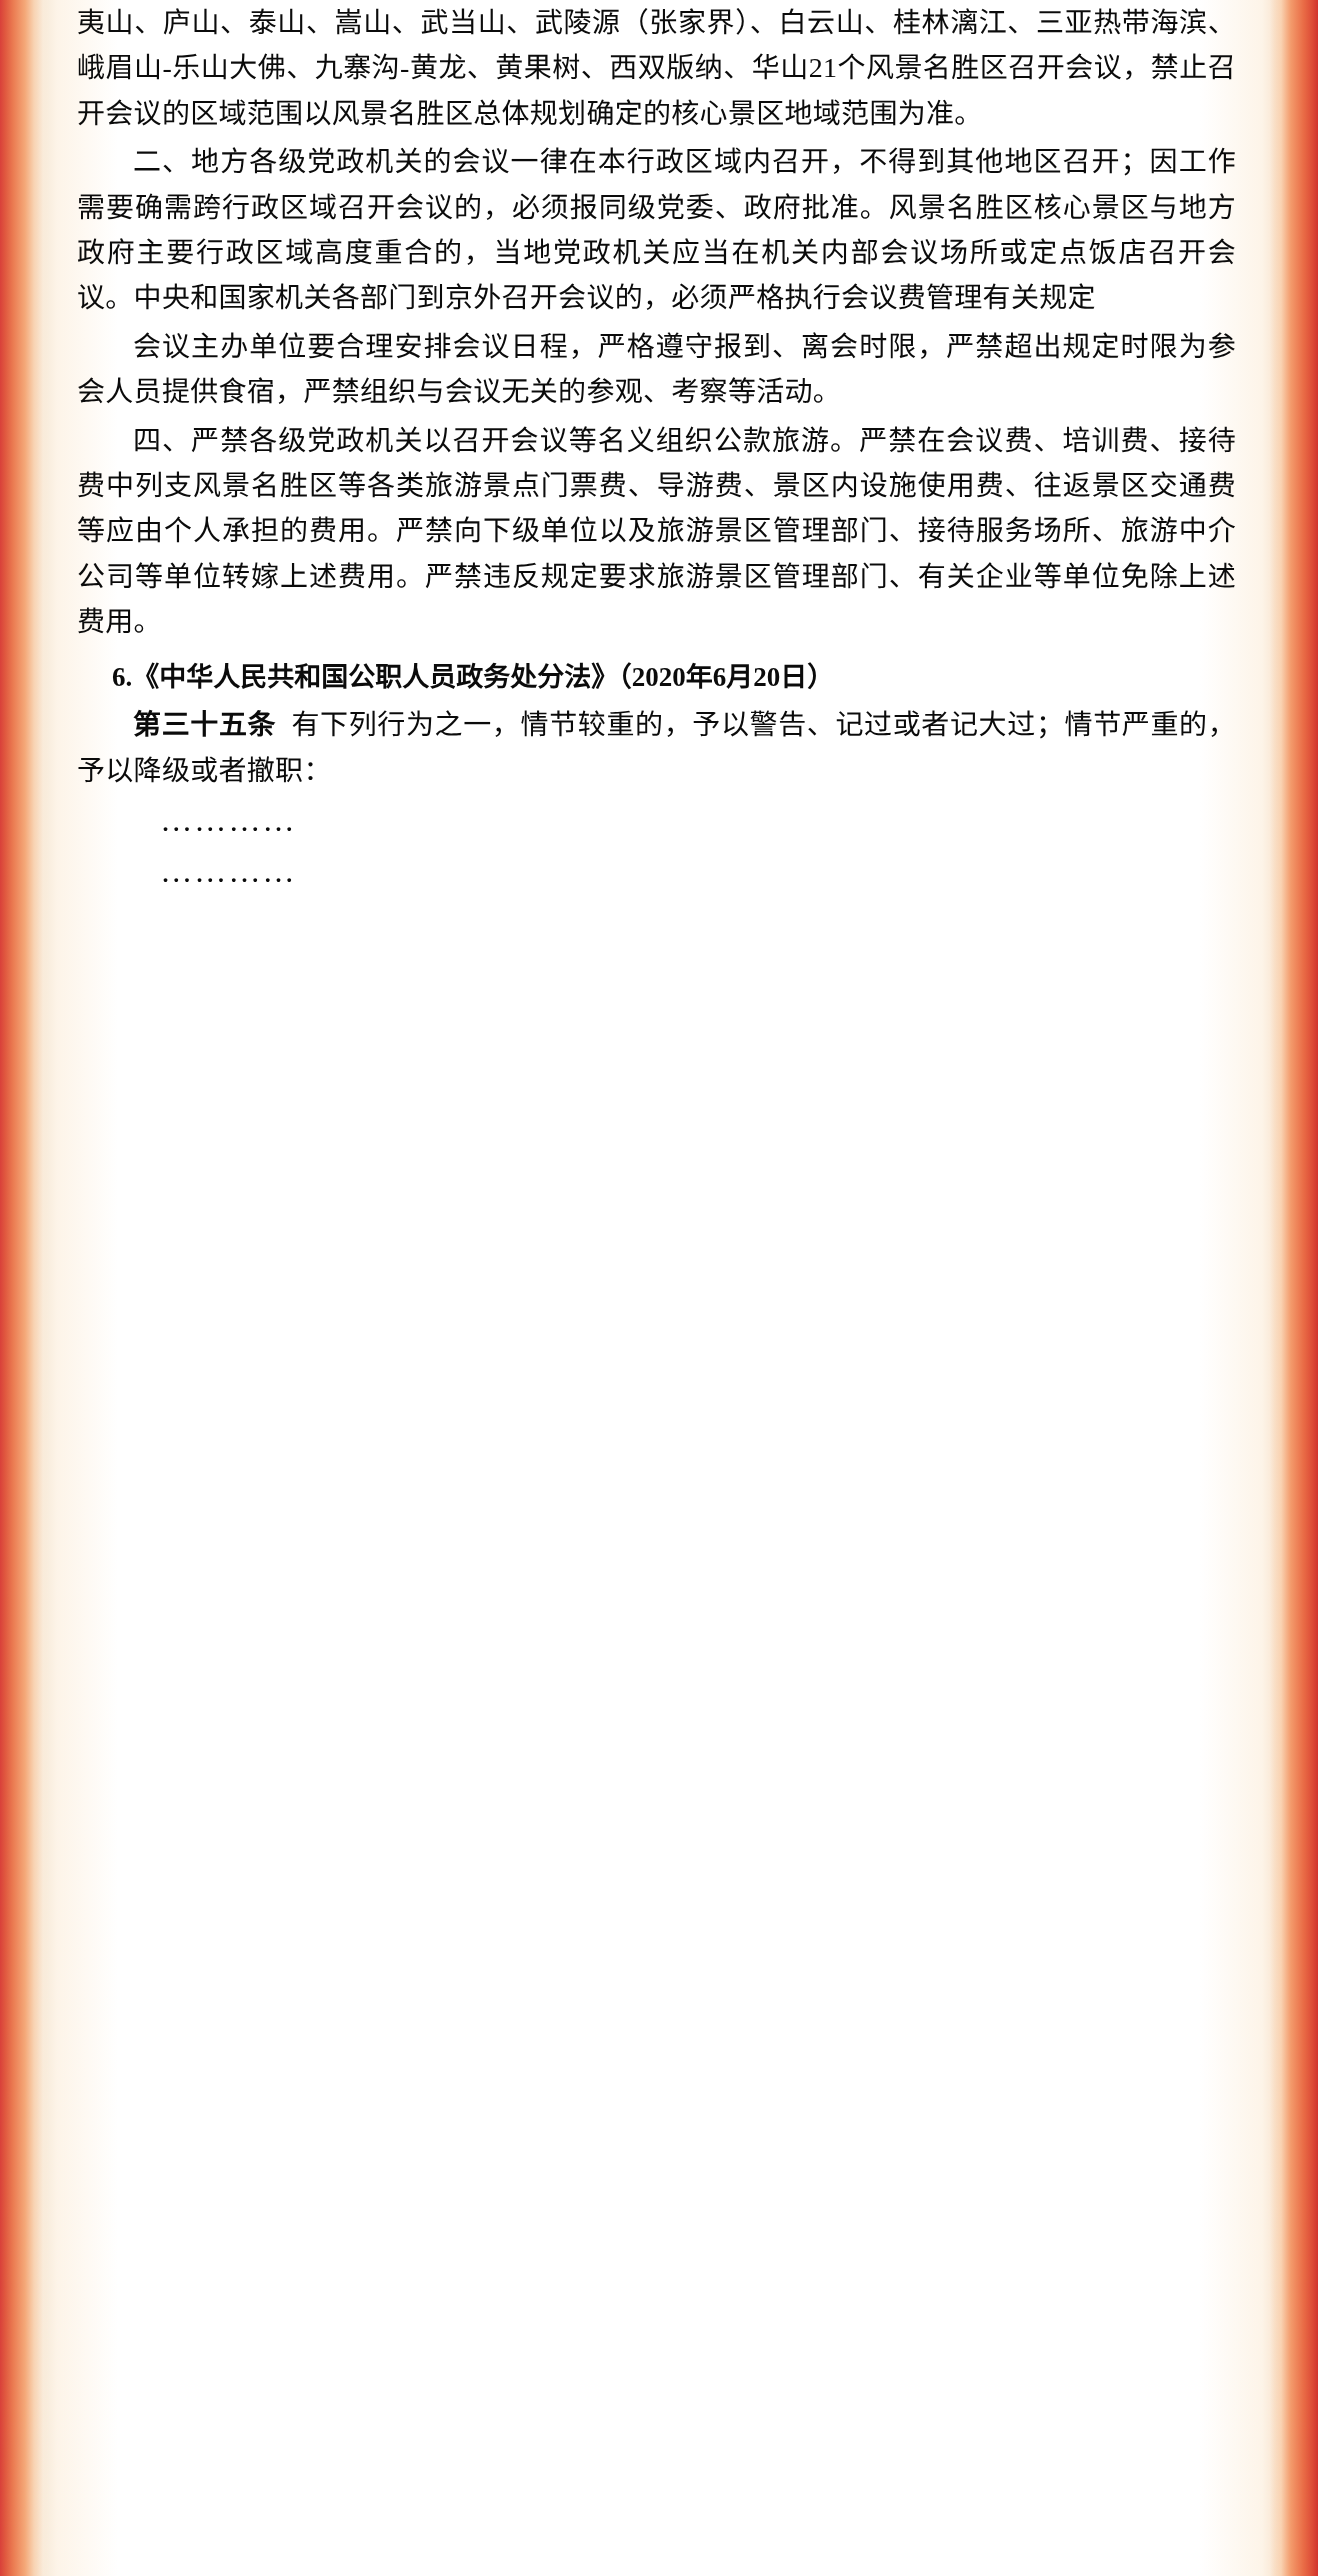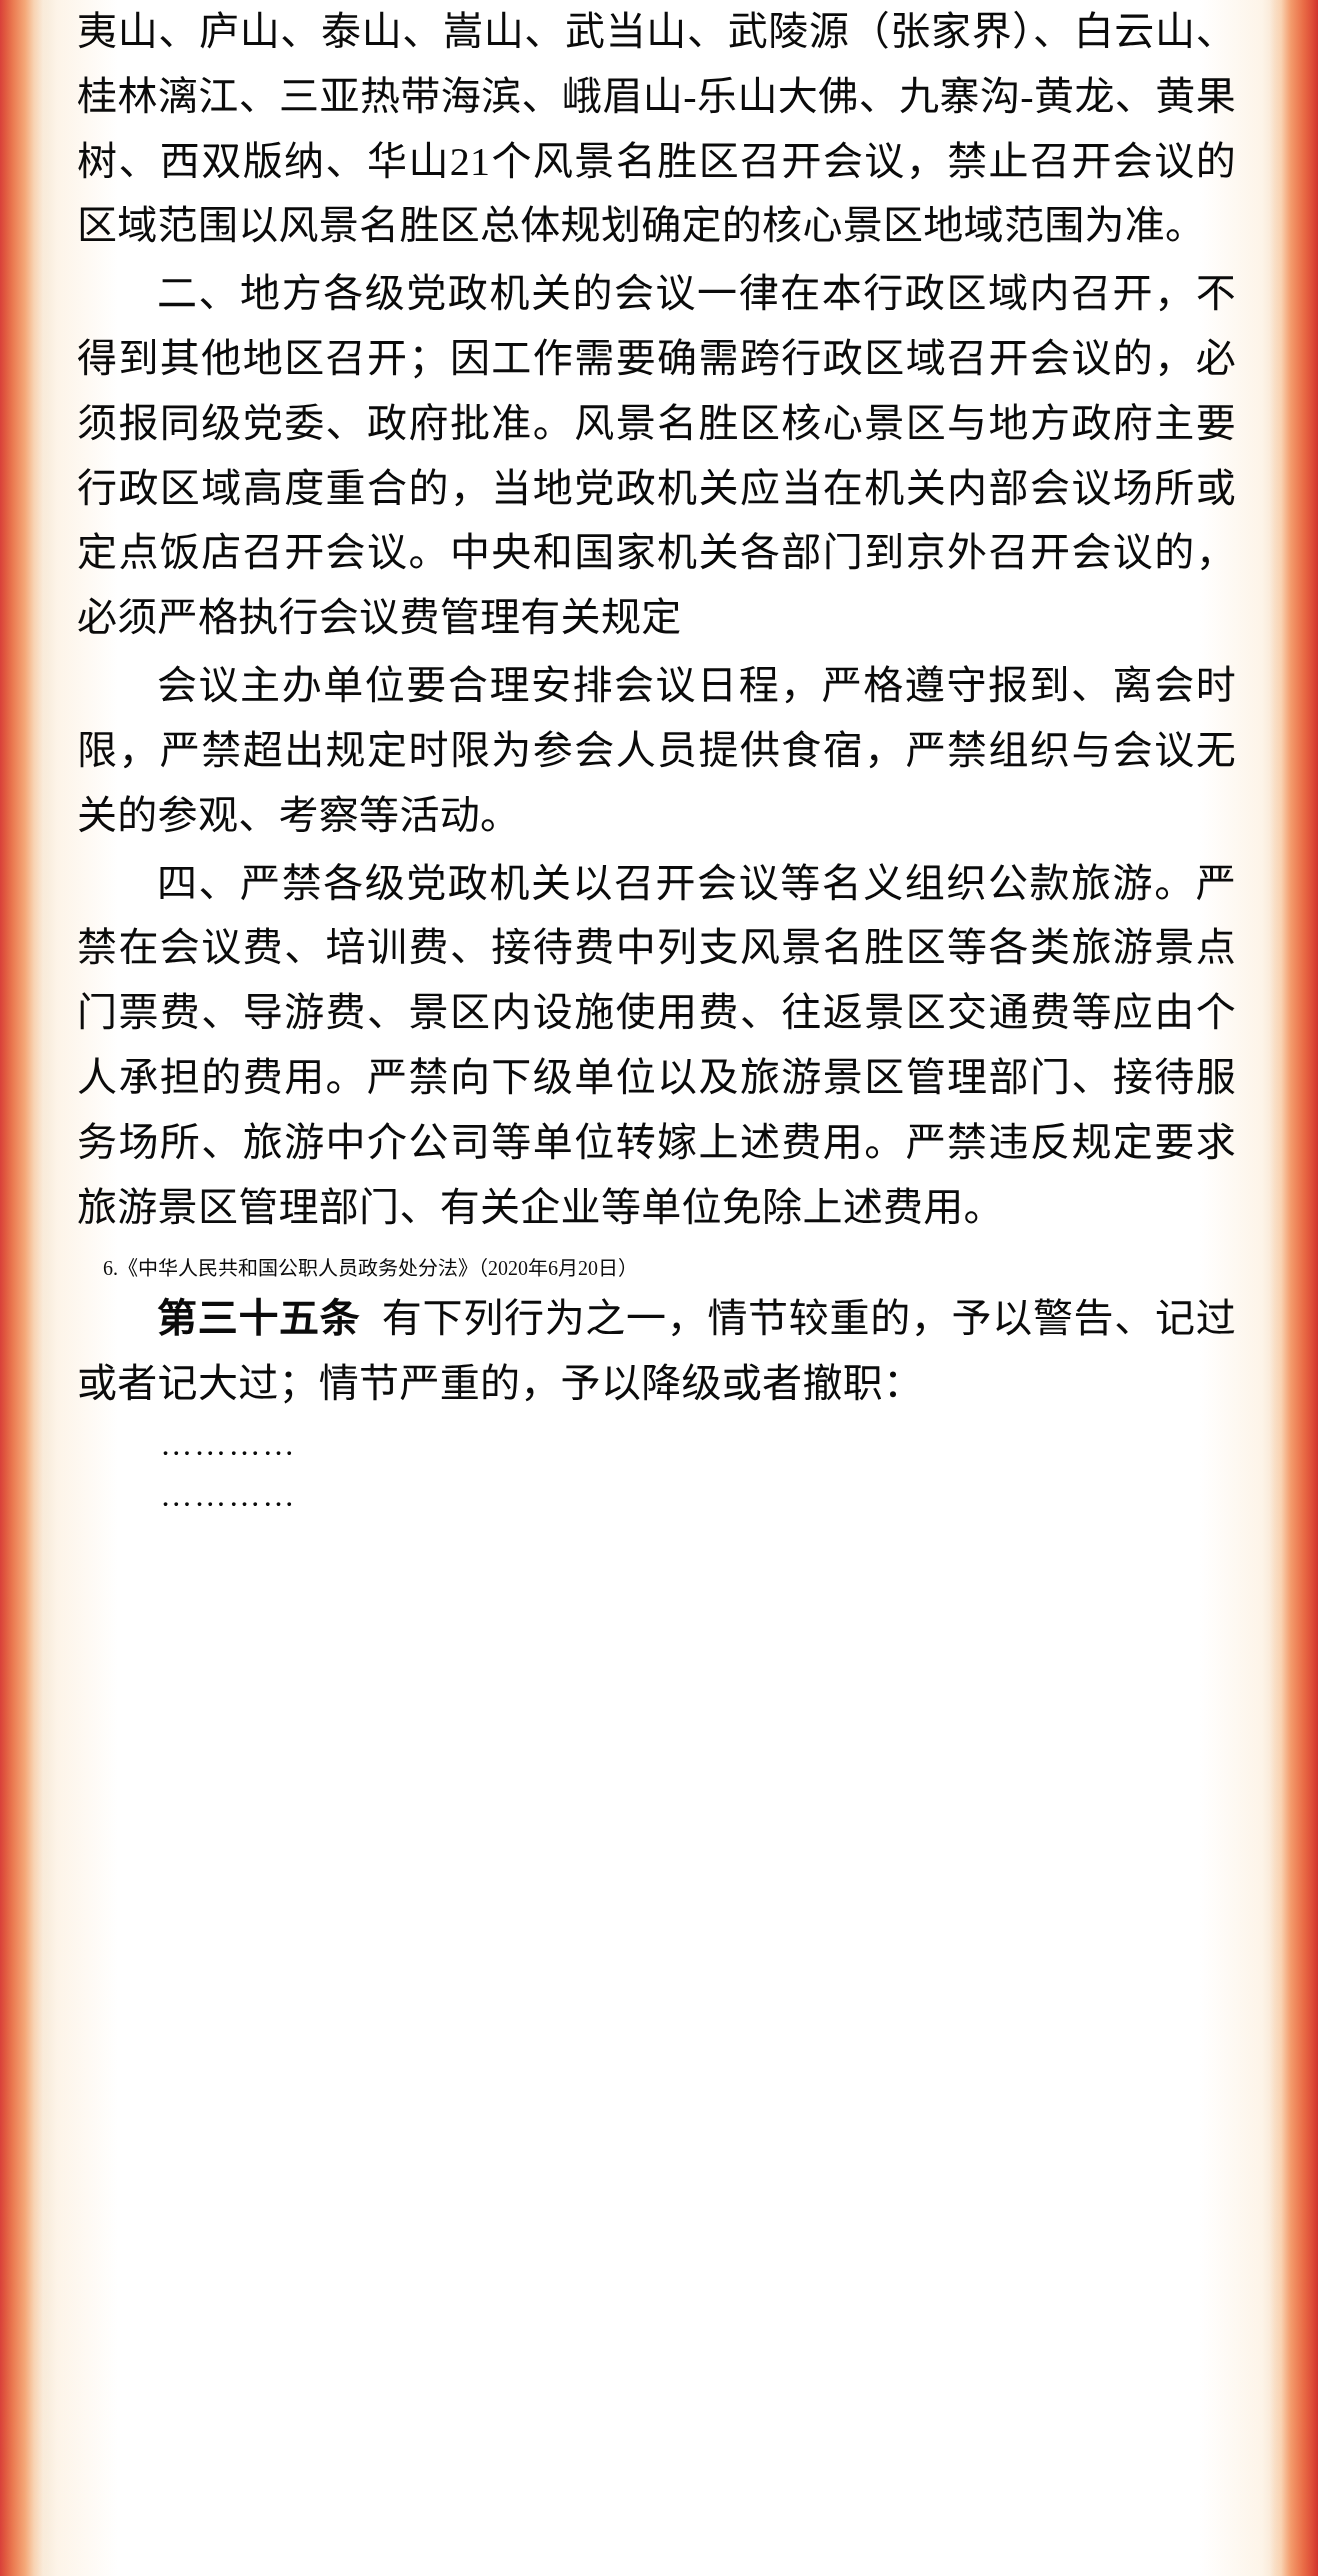--- a/index.html
+++ b/index.html
@@ -40,36 +40,36 @@
       rgba(250,206,170,0.7) 38px, rgba(255,255,255,0) 49px);
   }
   .content {
     position: absolute;
     left: 77px;
     top: 0;
     width: 1159px;
   }
   p.para {
     margin: 0 0 3.1px 0;
-    font-size: 40px;
+    font-size: 28px;
     line-height: 1.62;
     letter-spacing: 0.3px;
     color: #0b0b0b;
     text-align: justify;
     text-justify: inter-ideograph;
     font-family: Liberation Serif, serif;
   }
   p.indent {
     text-indent: 2em;
   }
   p.heading {
     margin: 11.3px 0 3.1px 0;
-    font-size: 20px;
+    font-size: 27px;
     line-height: 1.62;
-    font-weight: normal;
+    font-weight: bold;
     text-indent: 1.3em;
     color: #0b0b0b;
   }
   p.dots {
     margin: 0 0 3.1px 0;
     font-size: 32px;
     line-height: 1.5;
     text-indent: 2.6em;
     color: #0b0b0b;
     letter-spacing: 2.1px;

